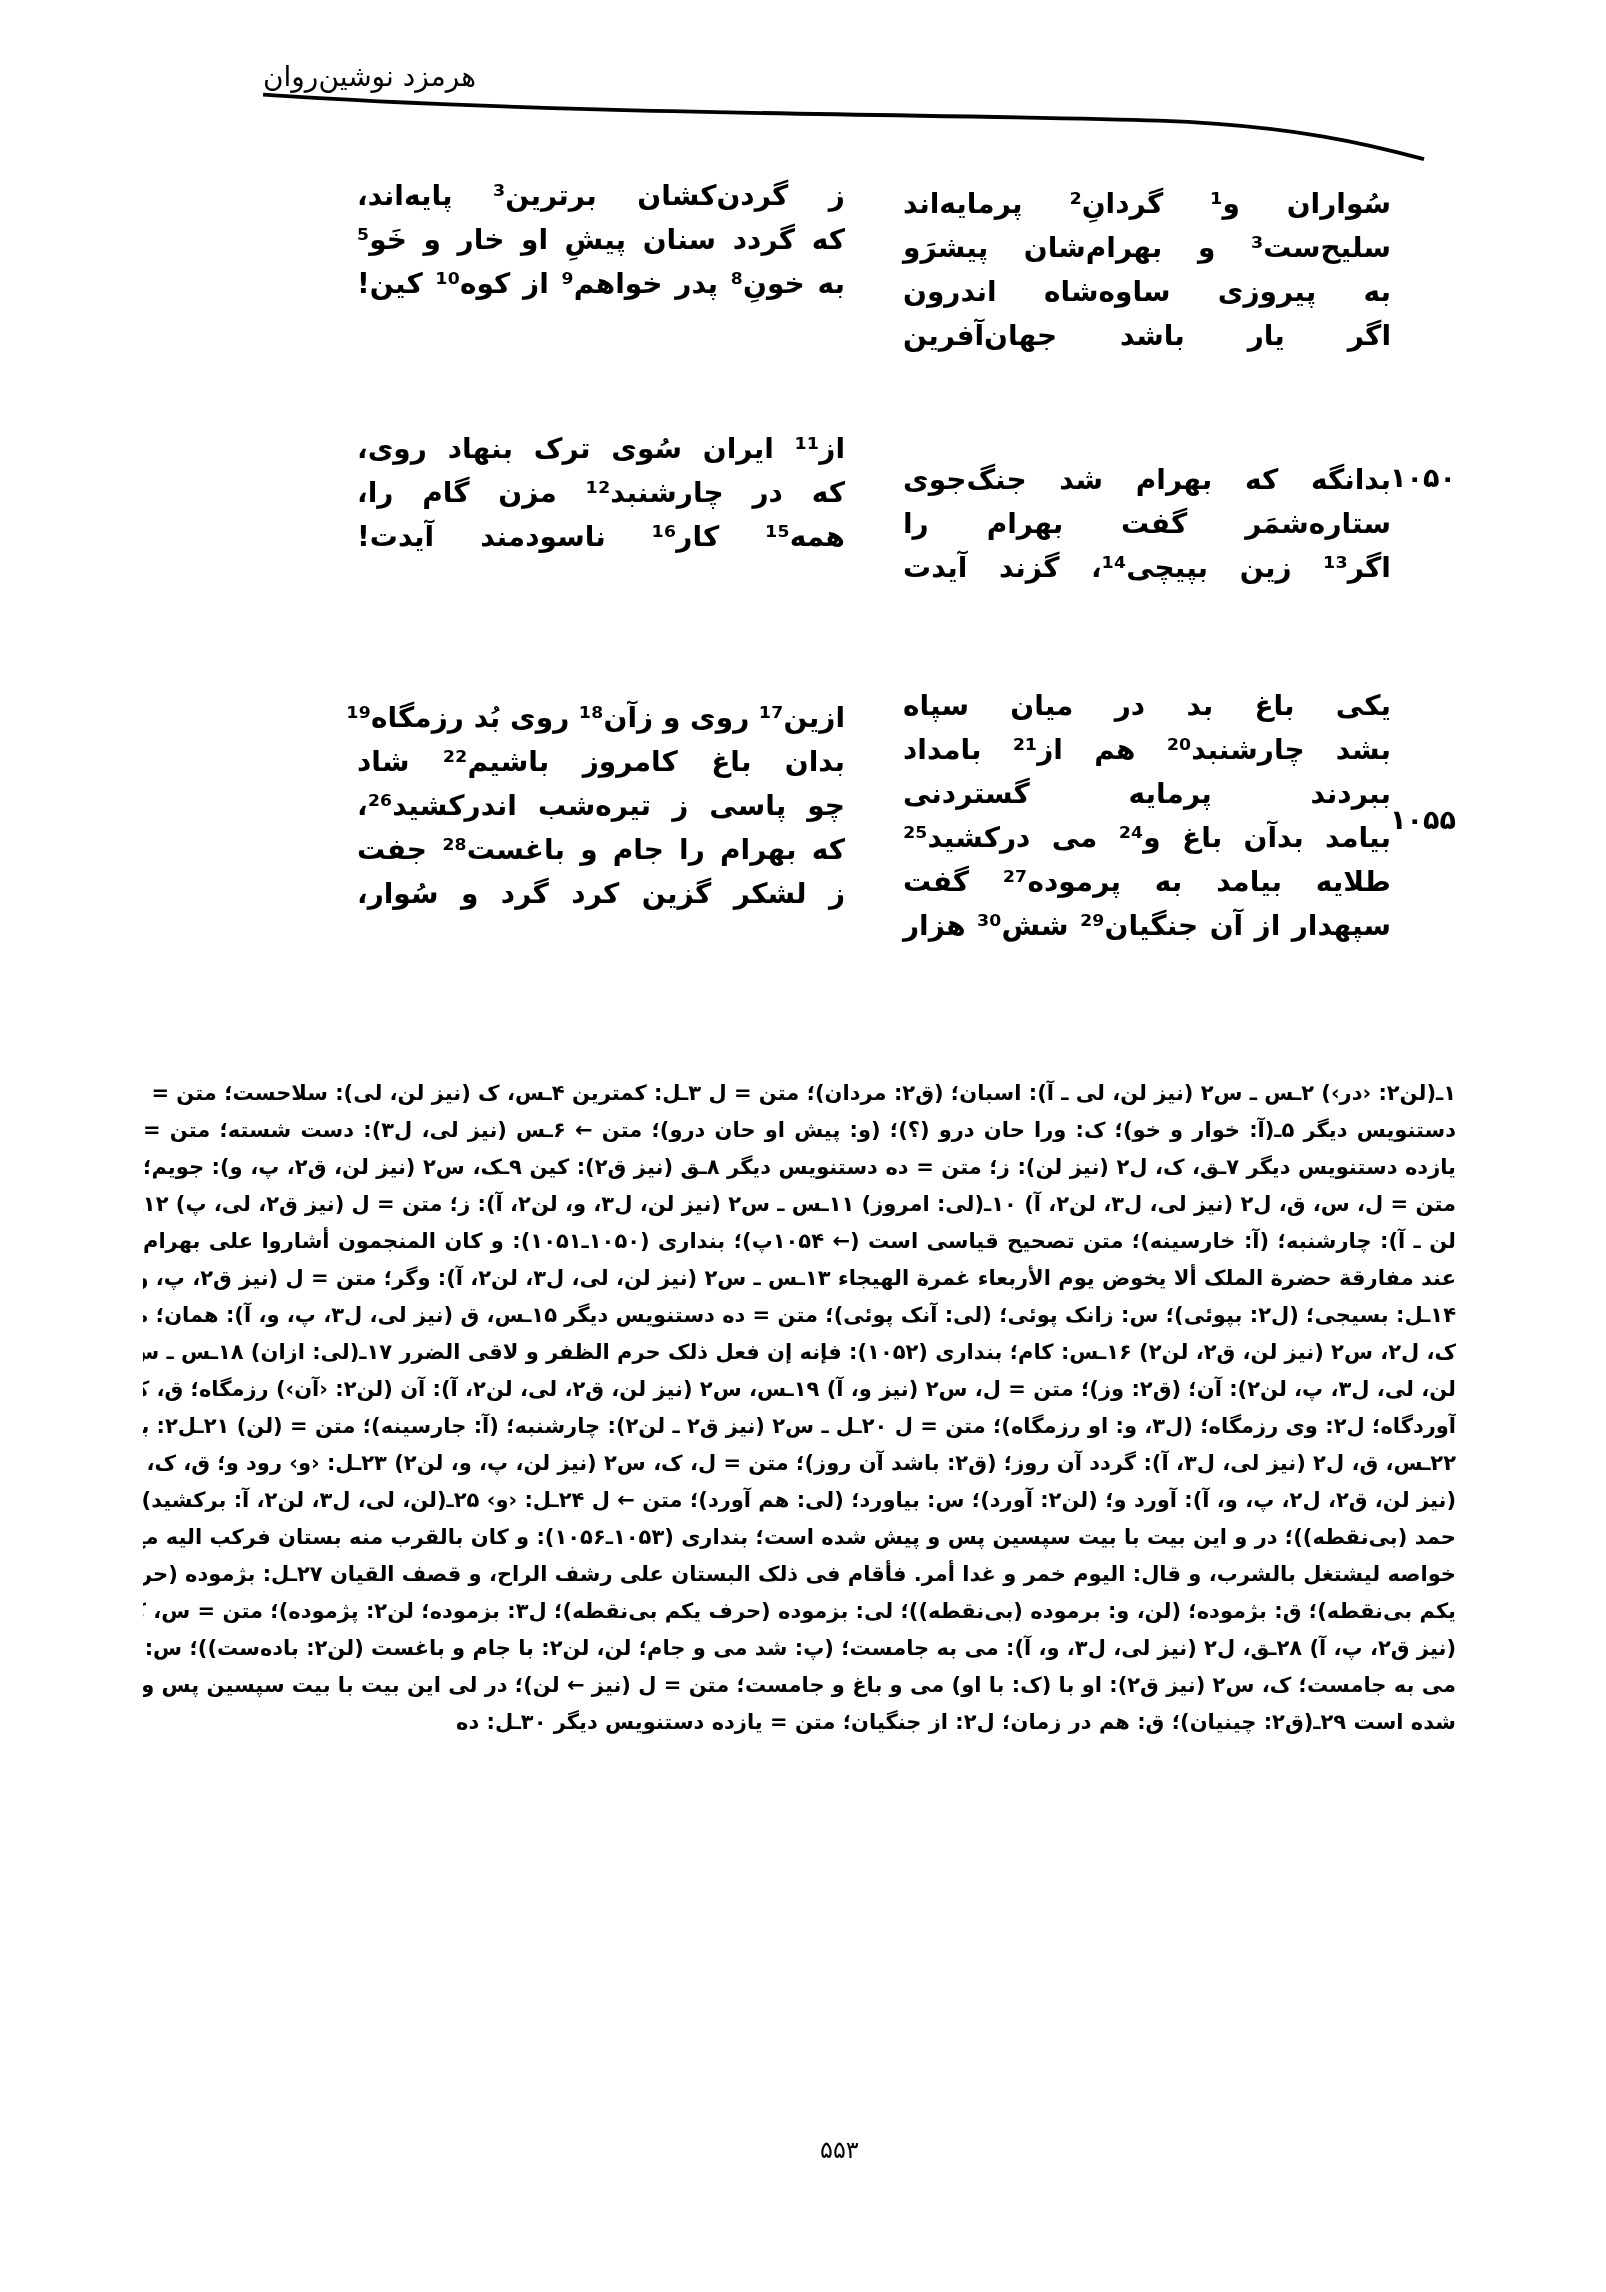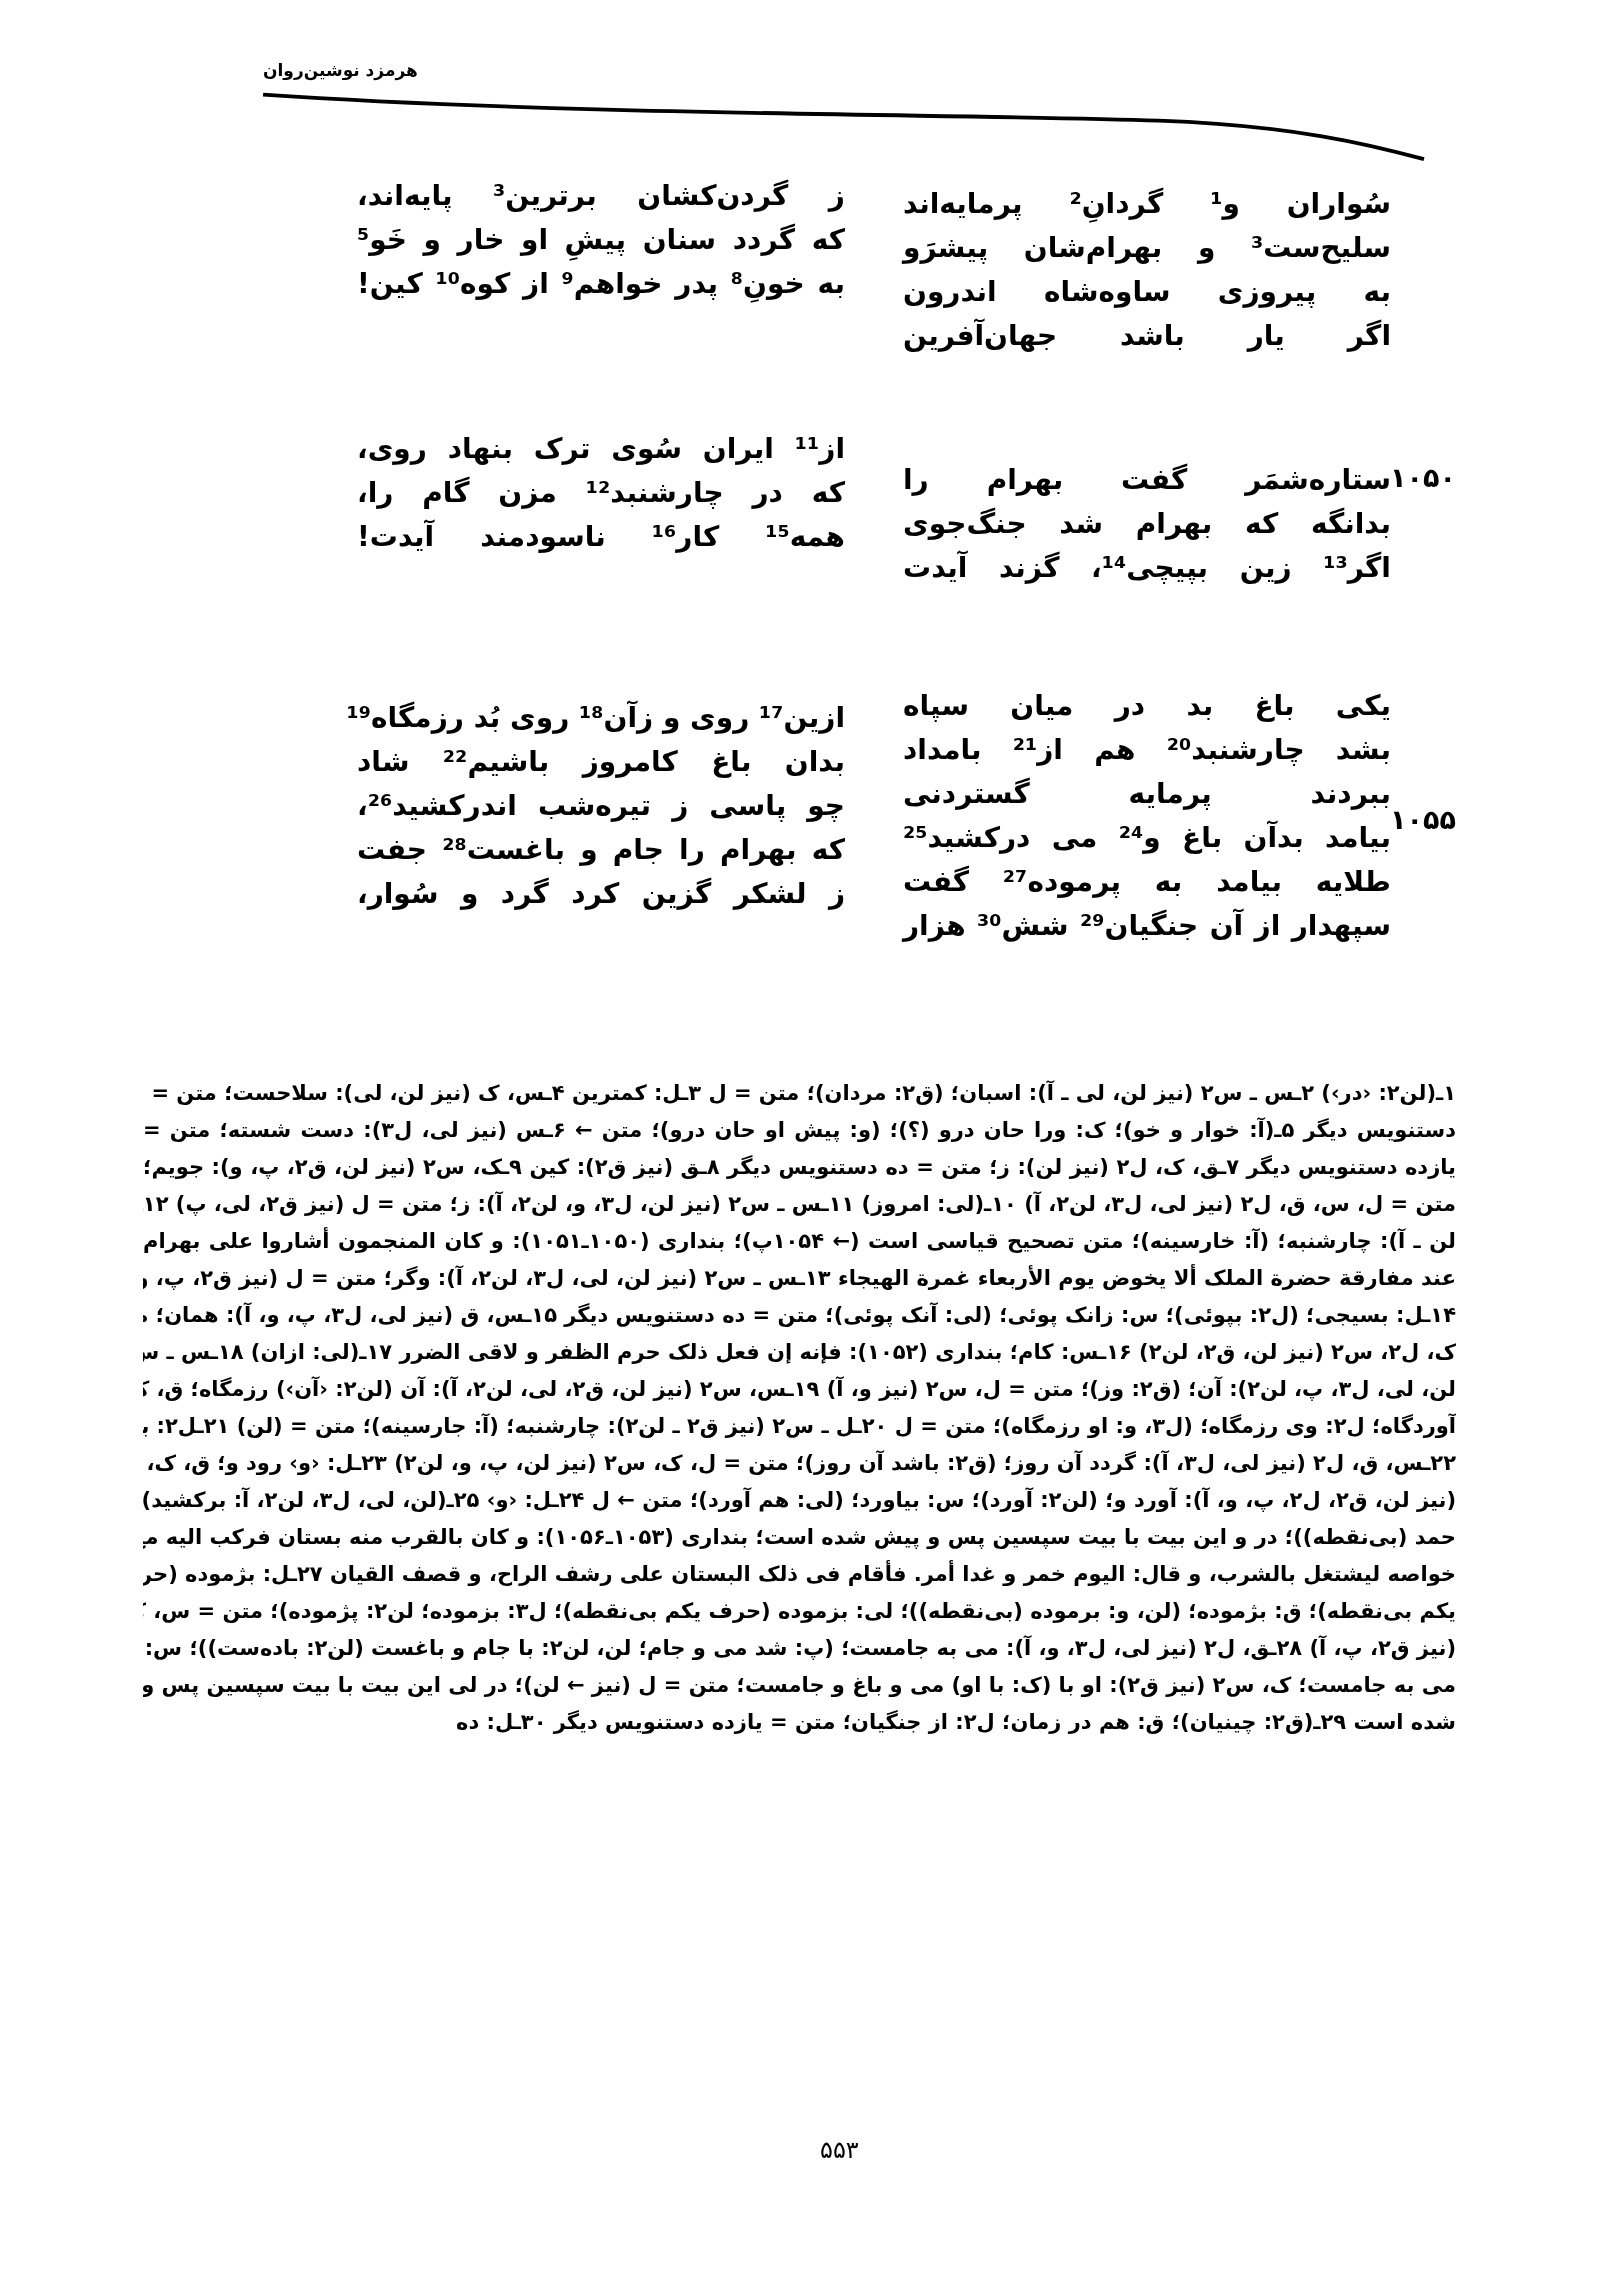--- a/index.html
+++ b/index.html
@@ -1,18 +1,18 @@
 <!DOCTYPE html>
 <html><head>
 <meta charset="utf-8">
 <style>
   html, body { margin: 0; padding: 0; background: #ffffff; }
   body { width: 1607px; height: 2292px; position: relative; overflow: hidden; color: #000; font-family: "DejaVu Sans", sans-serif; }
   .page { position: absolute; inset: 0; }
-  .running-head { position: absolute; left: 263px; top: 60px; font-size: 17px; font-weight: bold; direction: rtl; letter-spacing: -1px; }
+  .running-head { position: absolute; left: 263px; top: 60px; font-size: 28px; font-weight: normal; direction: rtl; letter-spacing: -1px; }
   .rule { position: absolute; left: 0; top: 0; width: 1607px; height: 193px; pointer-events: none; }
   .stanza { position: absolute; direction: rtl; font-size: 28px; font-weight: bold; line-height: 44px; }
   .stanza .line { display: block; white-space: nowrap; text-align: justify; text-align-last: justify; }
   .col-right { left: 903px; width: 488px; }
   .col-left { left: 357px; width: 488px; }
   .vnum { position: absolute; font-size: 27px; font-weight: bold; direction: ltr; }
   .footnotes { position: absolute; left: 143px; top: 1075px; width: 1313px; direction: rtl; font-size: 21px; font-weight: bold; line-height: 37px; text-align: justify; }
   .footnotes .fline { display: block; white-space: nowrap; text-align: justify; text-align-last: justify; overflow: hidden; }
   .page-number { position: absolute; left: 820px; top: 2136px; font-size: 24px; font-weight: normal; }
 </style>
@@ -34,22 +34,22 @@
     <span class="line">اگر یار باشد جهان‌آفرین</span>
   </div>
   <div class="stanza col-left" style="top:174px;">
     <span class="line">ز گردن‌کشان برترین³ پایه‌اند،</span>
     <span class="line">که گردد سنان پیشِ او خار و خَو⁵</span>
     <span class="line">به خونِ⁸ پدر خواهم⁹ از کوه¹⁰ کین!</span>
   </div>
 
   <div class="vnum" style="left:1390px; top:462px;">۱۰۵۰</div>
   <div class="stanza col-right" style="top:458px;">
+    <span class="line">بدانگه که بهرام شد جنگ‌جوی</span>
     <span class="line">ستاره‌شمَر گفت بهرام را</span>
-    <span class="line">بدانگه که بهرام شد جنگ‌جوی</span>
     <span class="line">اگر¹³ زین بپیچی¹⁴، گزند آیدت</span>
   </div>
   <div class="stanza col-left" style="top:427px;">
     <span class="line">از¹¹ ایران سُوی ترک بنهاد روی،</span>
     <span class="line">که در چارشنبد¹² مزن گام را،</span>
     <span class="line">همه¹⁵ کار¹⁶ ناسودمند آیدت!</span>
   </div>
 
   <div class="vnum" style="left:1390px; top:804px;">۱۰۵۵</div>
   <div class="stanza col-right" style="top:684px;">

